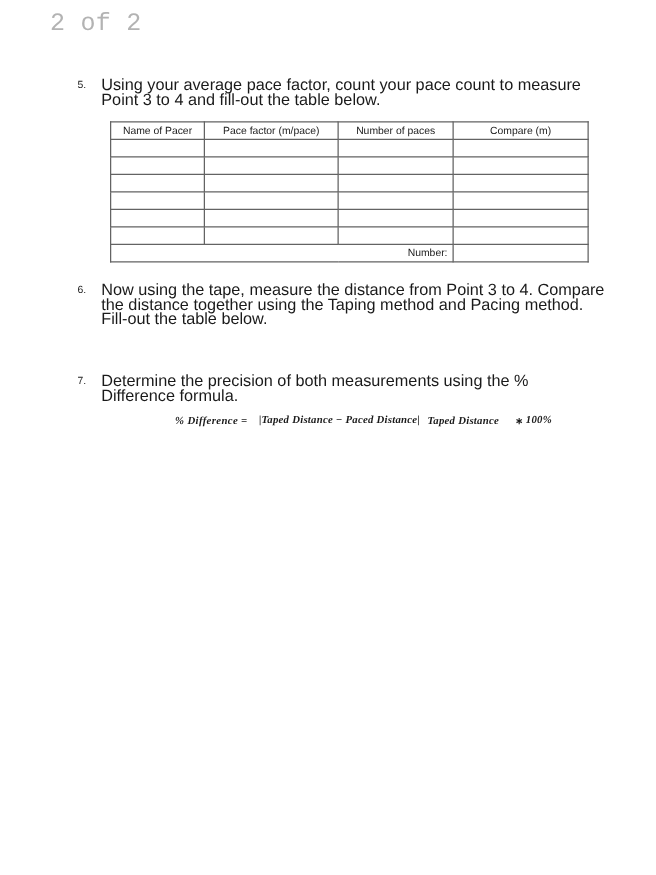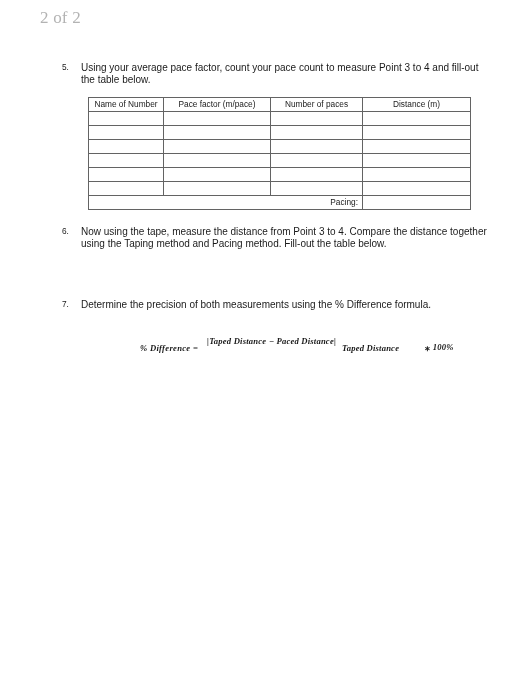--- a/index.html
+++ b/index.html
@@ -15,24 +15,24 @@
     overflow: hidden;
     font-family: "Liberation Sans", sans-serif;
     color: #1a1a1a;
   }
 
   
   .page-indicator {
     position: absolute;
     left: 40px;
     top: 8px;
-    font-size: 17px;
+    font-size: 20px;
     color: #b3b3b3;
     letter-spacing: 0.2px;
-    font-family: Liberation Serif, serif;
+    font-family: Liberation Mono, monospace;
   }
 
   
   .doc {
     position: absolute;
     left: 0;
     top: 0;
     width: 525px;
     height: 700px;
   }
@@ -46,21 +46,21 @@
     align-items: flex-start;
   }
   .marker {
     width: 19px;
     flex: 0 0 19px;
     font-size: 8.3px;
     line-height: 11.6px;
     color: #1a1a1a;
   }
   .item-text {
-    font-size: 10px;
+    font-size: 13px;
     line-height: 11.6px;
     color: #1a1a1a;
     text-align: left;
   }
 
   
   #item5 { left: 62px; top: 62px; width: 425px; }
   #item5 .item-text { width: 404px; }
 
   
@@ -141,24 +141,23 @@
     letter-spacing: 0.2px;
   }
   .frac .bar {
     width: 100%;
     height: 1px;
     background: #1a1a1a;
   }
   .frac .den {
     padding: 1px 3px 0 3px;
     letter-spacing: 0.2px;
-    margin-top: 12px;
   }
   .formula .tail {
-    margin-left: 20px;
+    margin-left: 8px;
     letter-spacing: 0.2px;
   }
   .formula .star {
     font-style: normal;
     font-size: 7.5px;
     vertical-align: middle;
     margin-right: 2px;
   }
 </style>
 </head>
@@ -177,24 +176,24 @@
 
   <table class="grid" id="pacer-table">
     <colgroup>
       <col style="width:75px">
       <col style="width:107px">
       <col style="width:92px">
       <col style="width:108px">
     </colgroup>
     <thead>
       <tr>
-        <th>Name of Number</th>
+        <th>Name of Pacer</th>
         <th>Pace factor (m/pace)</th>
         <th>Number of paces</th>
-        <th>Distance (m)</th>
+        <th>Compare (m)</th>
       </tr>
     </thead>
     <tbody>
       <tr>
         <td class="blank"></td>
         <td class="blank"></td>
         <td class="blank"></td>
         <td class="blank"></td>
       </tr>
       <tr>
@@ -221,21 +220,21 @@
         <td class="blank"></td>
         <td class="blank"></td>
       </tr>
       <tr>
         <td class="blank"></td>
         <td class="blank"></td>
         <td class="blank"></td>
         <td class="blank"></td>
       </tr>
       <tr>
-        <td class="avg-label" colspan="3">Pacing:</td>
+        <td class="avg-label" colspan="3">Number:</td>
         <td class="blank"></td>
       </tr>
     </tbody>
   </table>
 
   <div class="item" id="item6">
     <div class="item-row">
       <span class="marker">6.</span>
       <span class="item-text">Now using the tape, measure the distance from Point 3 to 4. Compare the distance together using the Taping method and Pacing method. Fill-out the table below.</span>
     </div>

